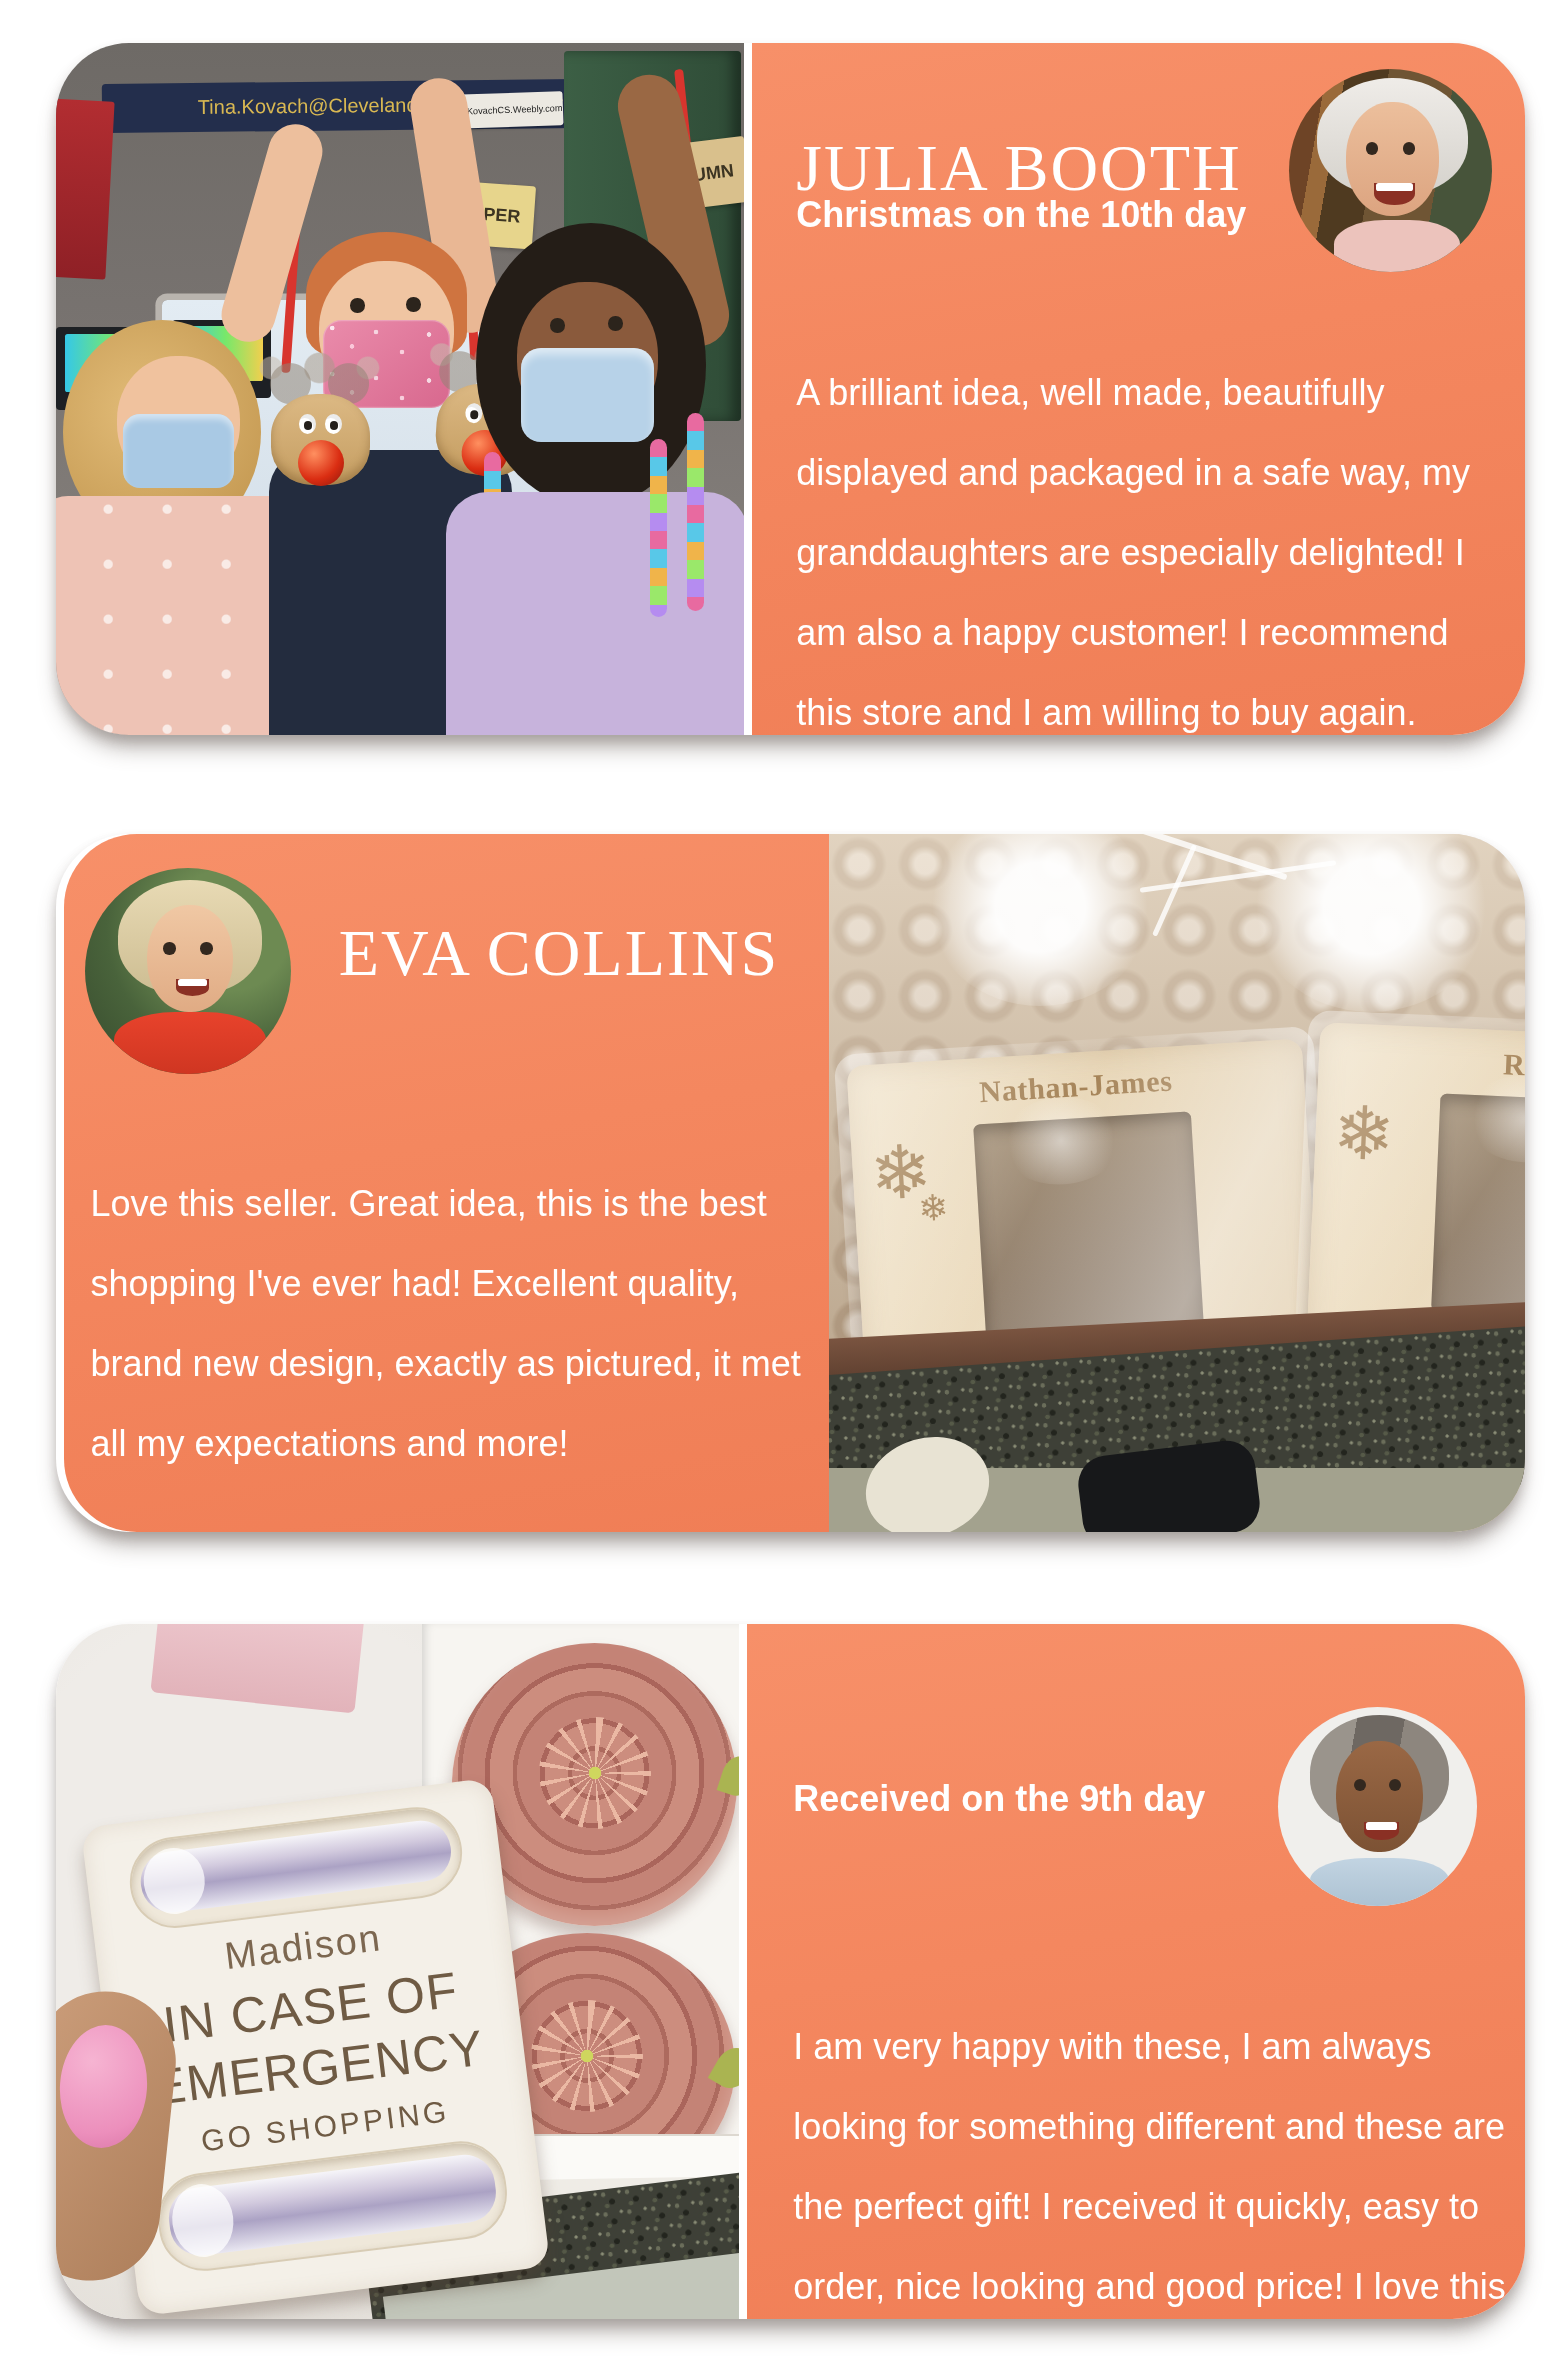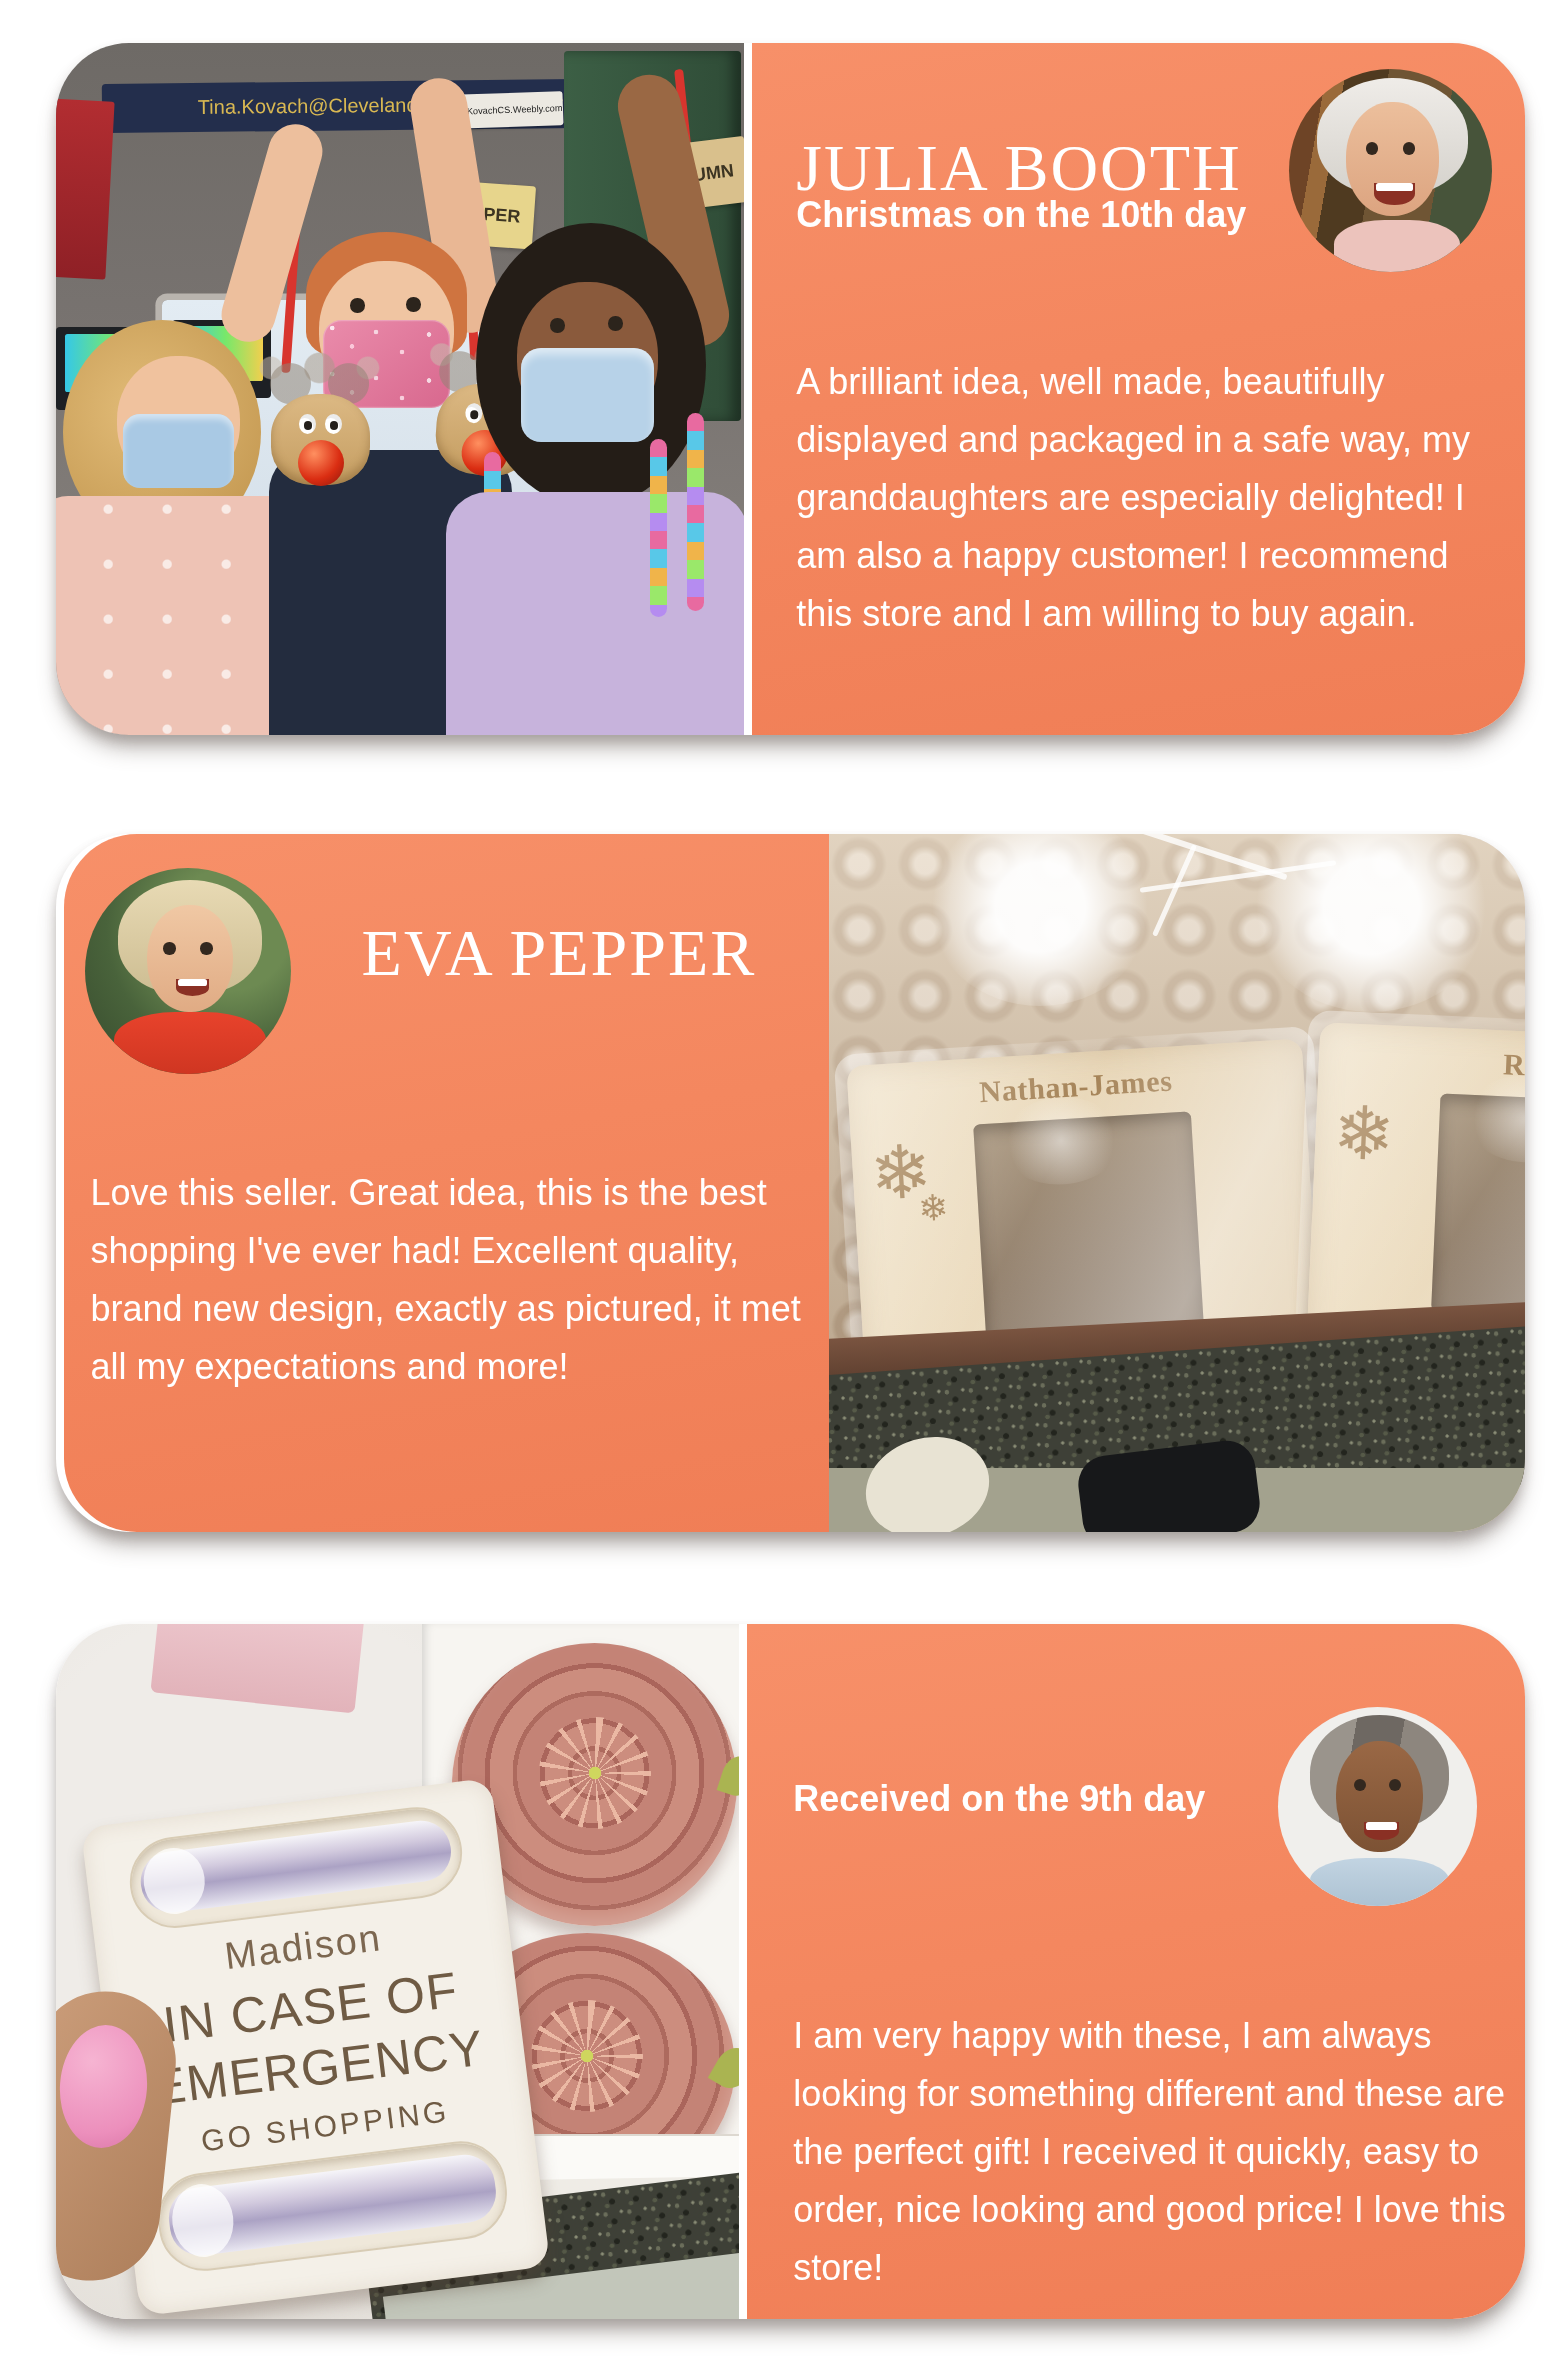--- a/index.html
+++ b/index.html
@@ -17,21 +17,21 @@
   #card1 .photo{width:692px;border-radius:73px 0 0 73px;}
   #card1 .orange{width:777px;border-radius:0 73px 73px 0;}
   #card2 .orange{width:769px;border-radius:73px 0 0 73px;}
   #card2 .photo{width:700px;border-radius:0 73px 73px 0;}
   #card3 .photo{width:687px;border-radius:73px 0 0 73px;}
   #card3 .orange{width:782px;border-radius:0 73px 73px 0;}
 
   .title{position:absolute;font-family:"Liberation Serif", serif;color:#fff;
          font-size:66px;font-weight:400;letter-spacing:2px;white-space:nowrap;}
   .subtitle{position:absolute;color:#fff;font-size:36px;font-weight:700;white-space:nowrap;}
-  .review{position:absolute;margin:0;color:#fff;font-size:36px;line-height:58px;font-weight:400;}
+  .review{position:absolute;margin:0;color:#fff;font-size:36px;line-height:80px;font-weight:400;}
 
   #card1 .title{left:44px;top:32px;}
   #card1 .subtitle{left:44px;top:151px;}
   #card1 .review{left:44px;top:310px;width:706px;}
 
   #card2 .hdr{position:absolute;left:231px;top:26.4px;width:528px;text-align:center;}
   #card2 .hdr .title{position:static;display:block;}
   #card2 .hdr .subtitle{position:static;display:block;margin-top:25px;}
   #card2 .review{left:26.4px;top:330px;width:721px;}
 
@@ -346,21 +346,21 @@
       <div class="avatar av-eva">
         <div class="av-hair"></div>
         <div class="av-face"></div>
         <div class="av-eye av-eyeL"></div>
         <div class="av-eye av-eyeR"></div>
         <div class="av-mouth"></div>
         <div class="av-teeth"></div>
         <div class="av-body"></div>
       </div>
       <div class="hdr">
-        <h2 class="title">EVA PEPPER</h2>
+        <h2 class="title">EVA COLLINS</h2>
       </div>
       <p class="review">Love this seller. Great idea, this is the best shopping I've ever had! Excellent quality, brand new design, exactly as pictured, it met all my expectations and more!</p>
     </div>
 
     <div class="pane photo p2">
       <div class="p2-light"></div>
       <div class="p2-gather p2-g1"></div>
       <div class="p2-gather p2-g2"></div>
       <div class="p2-strand p2-s1"></div>
       <div class="p2-strand p2-s2"></div>

